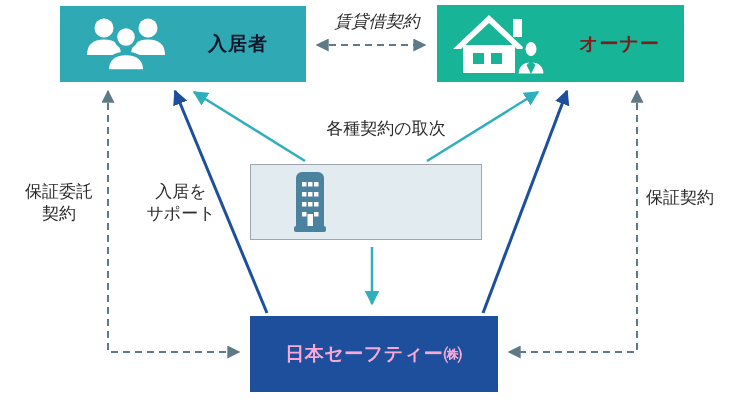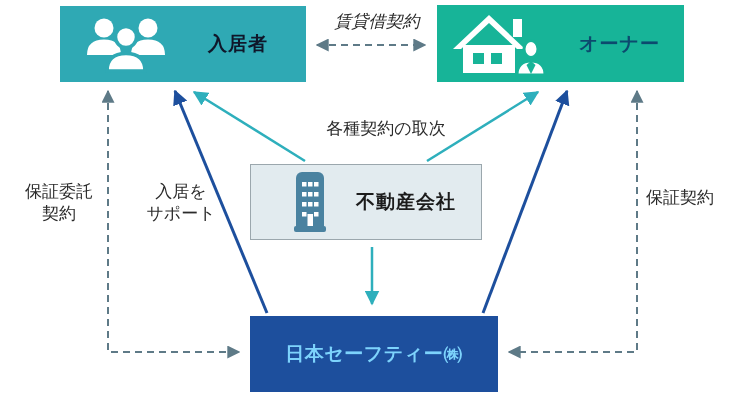--- a/index.html
+++ b/index.html
@@ -4,23 +4,23 @@
 <style>
   html,body{margin:0;padding:0;background:#ffffff;}
   .canvas{
     position:relative;width:739px;height:407px;background:#ffffff;overflow:hidden;
     font-family:"Liberation Sans","DejaVu Sans",sans-serif;
   }
   .arrow-layer{position:absolute;left:0;top:0;width:739px;height:407px;}
   .node{position:absolute;display:flex;align-items:center;box-sizing:border-box;}
   .node .node-label{flex:1;text-align:center;font-weight:bold;font-size:19px;letter-spacing:1px;}
   .node-tenant{left:60px;top:6px;width:246px;height:76px;background:#2FA9B4;color:#0f172a;padding-left:22px;}
-  .node-owner{left:437px;top:5px;width:247px;height:77px;background:#17B498;color:#0c4a6e;padding-left:14px;}
+  .node-owner{left:437px;top:5px;width:247px;height:77px;background:#17B498;color:#7f1d1d;padding-left:14px;}
   .node-realtor{left:250px;top:164px;width:232px;height:76px;background:#E2EBEF;border:1px solid #9BA7AD;color:#1c1c1c;padding-left:38px;}
-  .node-safety{left:250px;top:316px;width:248px;height:76px;background:#1D4F9D;color:#7dd3fc;justify-content:flex-end;}
+  .node-safety{left:250px;top:316px;width:248px;height:76px;background:#1D4F9D;color:#f9a8d4;justify-content:flex-end;}
   .node-safety .node-label{letter-spacing:0.5px;}
   .icon-wrap{flex:0 0 auto;display:flex;align-items:center;justify-content:center;}
   .edge-label{
     position:absolute;color:#2B2B2B;font-size:17px;line-height:1.3;
     text-align:center;white-space:pre-line;
   }
   .lbl-lease{left:307px;top:11px;width:140px;font-style:italic;}
   .lbl-agency{left:296px;top:118px;width:180px;}
   .lbl-entrust{left:10px;top:181px;width:98px;}
   .lbl-support{left:132px;top:181px;width:98px;}
@@ -112,21 +112,20 @@
             <rect x="25" y="22" width="4.5" height="4.5"></rect>
           <rect x="13" y="32" width="4.5" height="4.5"></rect>
             <rect x="19" y="32" width="4.5" height="4.5"></rect>
             <rect x="25" y="32" width="4.5" height="4.5"></rect>
           <rect x="13" y="42" width="4.5" height="4.5"></rect>
             <rect x="25" y="42" width="4.5" height="4.5"></rect>
           <rect x="18.5" y="44" width="5.5" height="12"></rect>
         </g>
       </svg>
     </span>
-    <span class="node-label">不動産会社</span>
   </div>
 
   <div class="node node-safety">
     <span class="node-label">日本セーフティー㈱</span>
   </div>
 
   <div class="edge-label lbl-lease">賃貸借契約</div>
   <div class="edge-label lbl-agency">各種契約の取次</div>
   <div class="edge-label lbl-entrust">保証委託
 契約</div>

